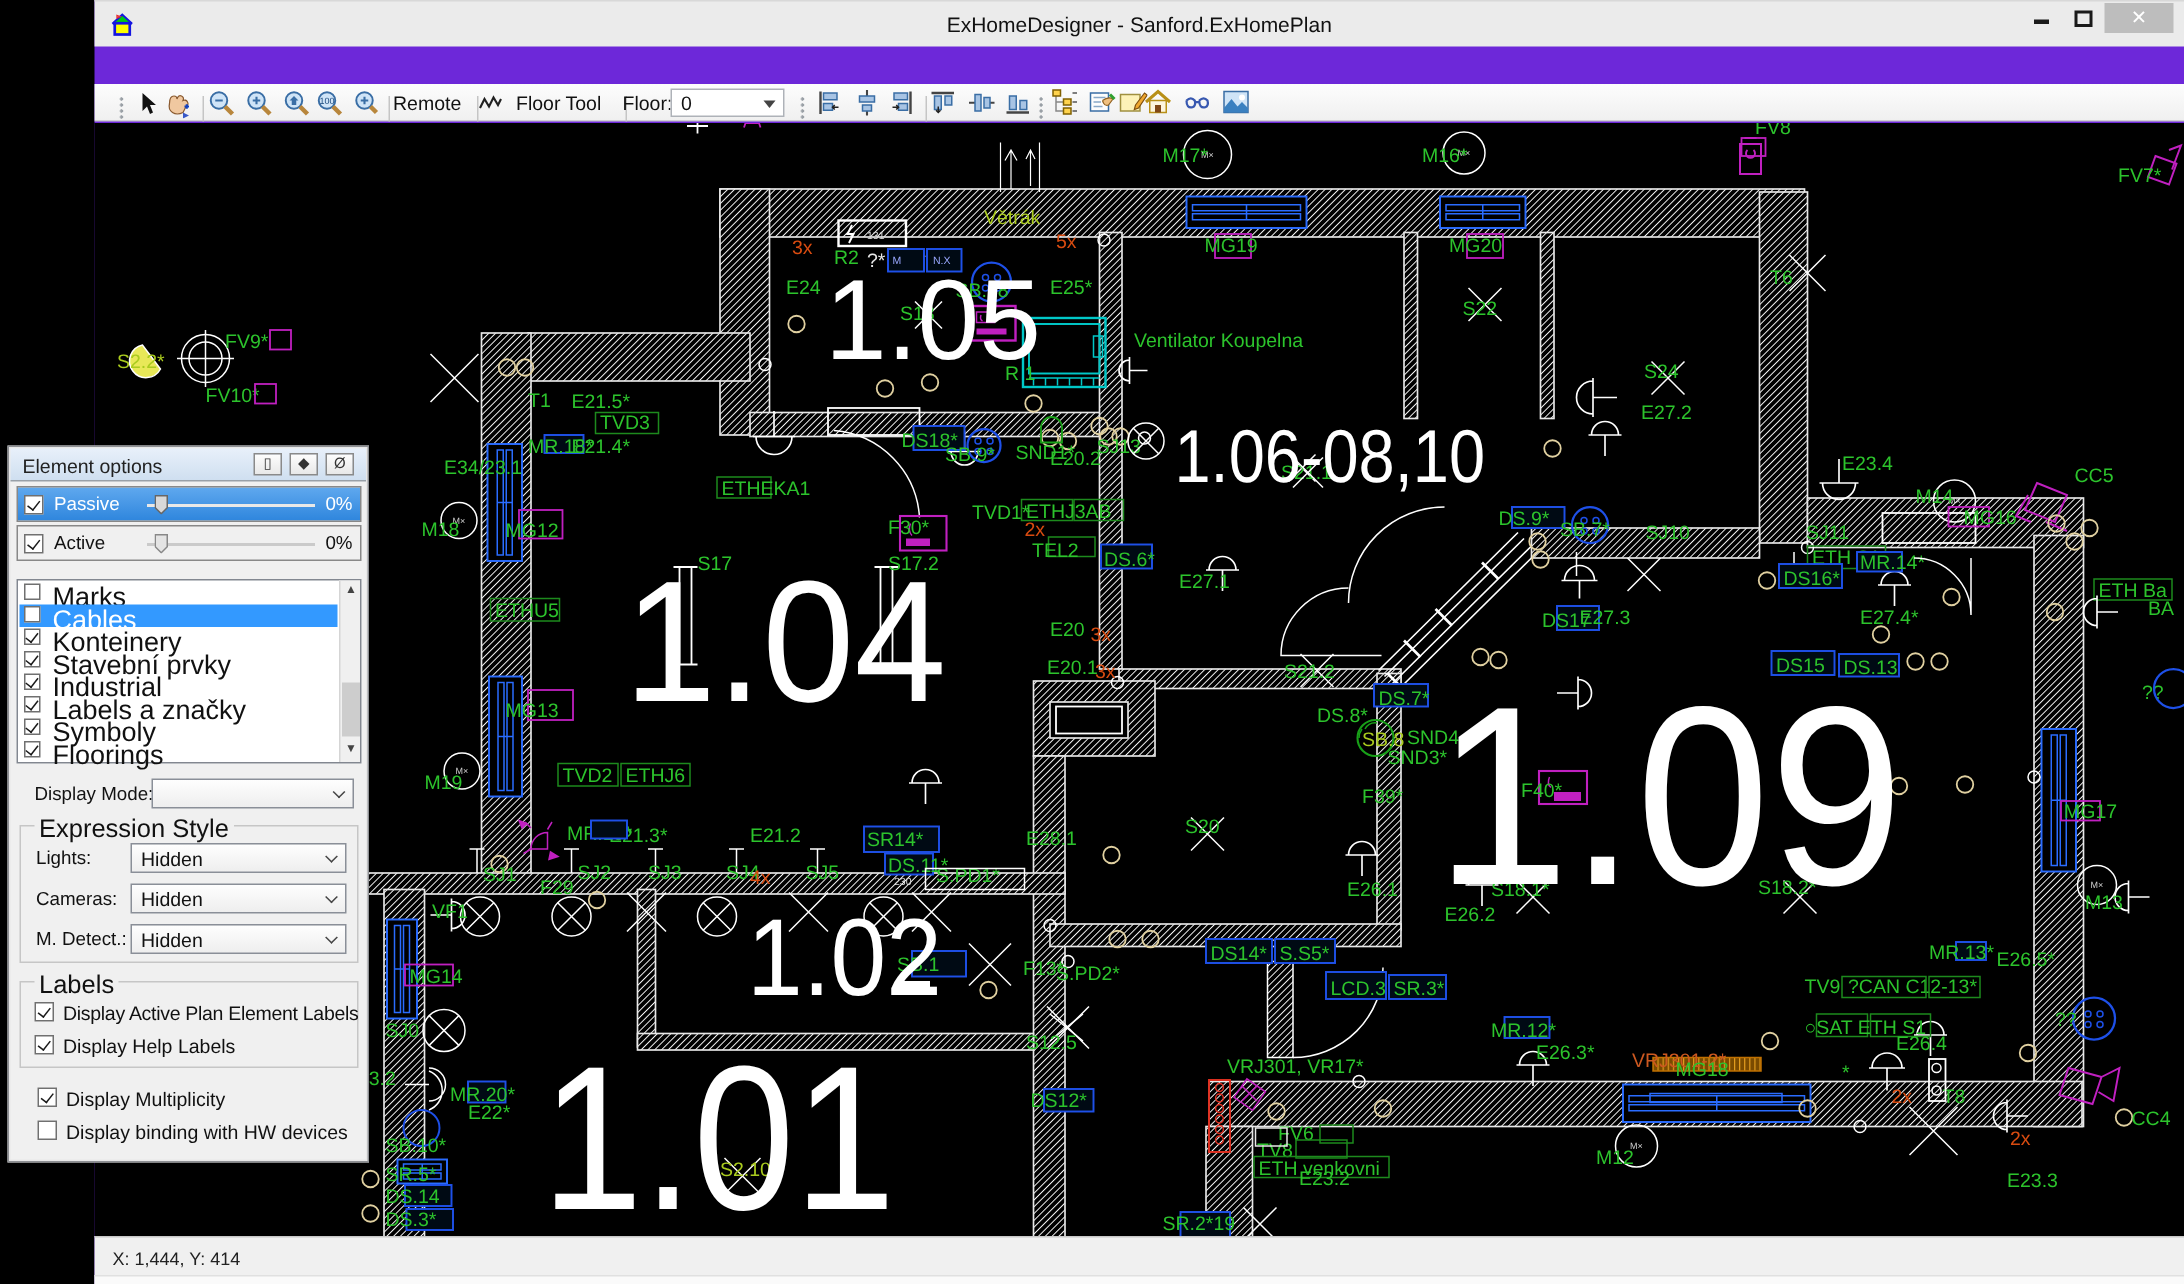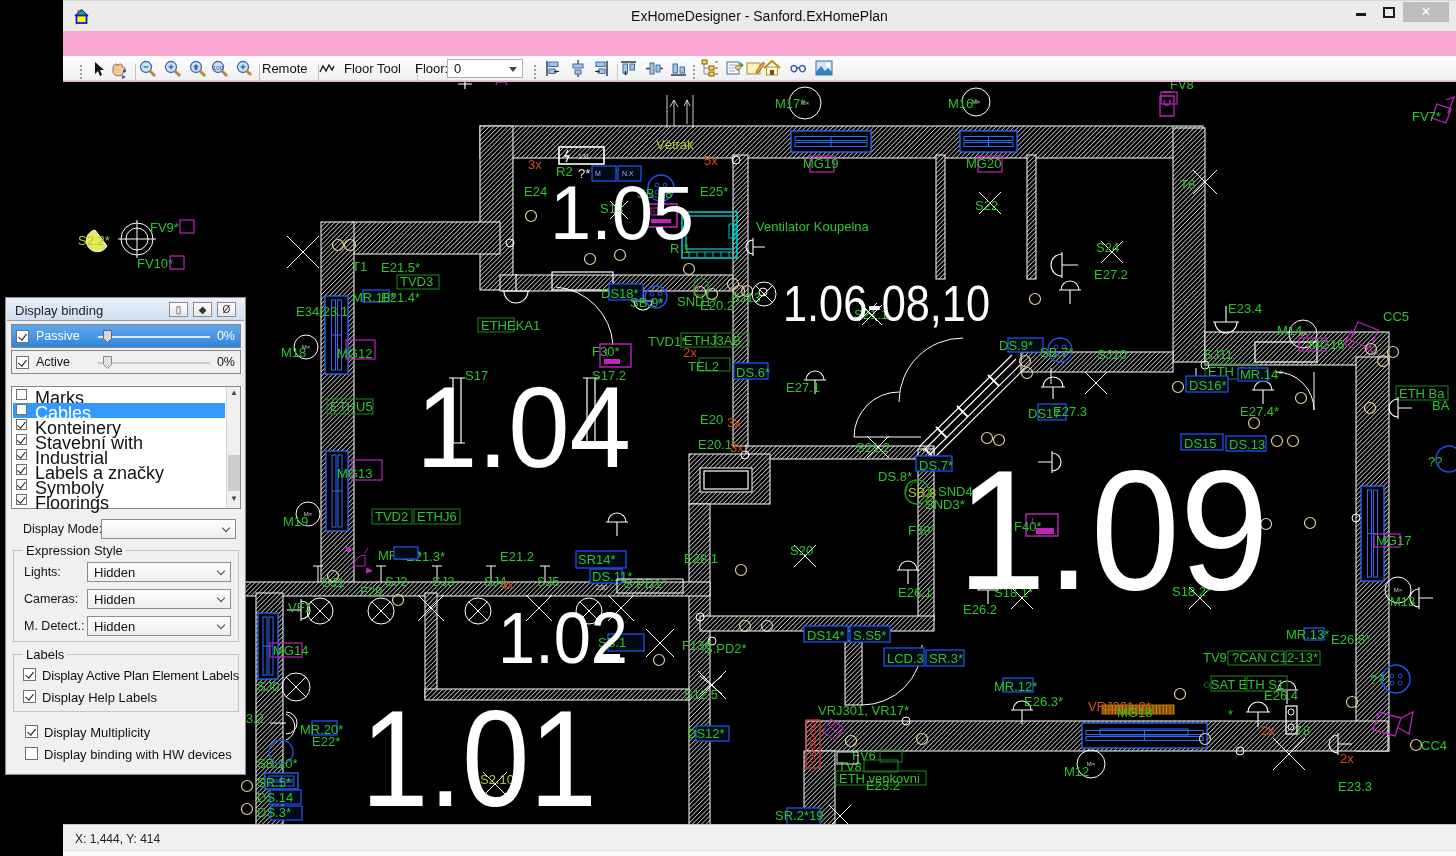--- a/index.html
+++ b/index.html
@@ -1,18 +1,18 @@
 <!DOCTYPE html>
 <html><head>
 <meta charset="utf-8">
 <style>
 html,body{margin:0;padding:0;width:1456px;height:856px;overflow:hidden;background:#000;}
 *{box-sizing:border-box;}
 body{font-family:"Liberation Sans",sans-serif;}
-#win{position:absolute;left:63px;top:0;width:1393px;height:856px;background:#f9a8d4;}
+#win{position:absolute;left:63px;top:0;width:1393px;height:856px;background:#6d28d9;}
 #titlebar{position:absolute;left:0;top:0;width:100%;height:31px;background:#ebebeb;border-top:1px solid #d8d8d8;}
 #title{position:absolute;left:0;top:7px;width:100%;text-align:center;font-size:14px;color:#111;}
 #appicon{position:absolute;left:10px;top:7px;width:17px;height:16px;}
 #mini{position:absolute;left:1293px;top:12px;width:10px;height:3px;background:#1a1a1a;}
 #maxi{position:absolute;left:1320px;top:6px;width:12px;height:11px;border:2px solid #1a1a1a;background:#ebebeb;}
 #closebtn{position:absolute;left:1340px;top:1px;width:46px;height:20px;background:#bdbdbd;color:#fff;text-align:center;font-size:13px;line-height:20px;}
 #menubar{position:absolute;left:0;top:31px;width:100%;height:25px;background:#f6f6f6;}
 #menubar span{display:inline-block;font-size:12.5px;letter-spacing:-0.4px;color:#111;}
 #toolbar{position:absolute;left:0;top:56px;width:100%;height:25px;background:linear-gradient(#fdfdfd,#f0f0f0);border-bottom:1px solid #d0d0d0;font-size:13px;color:#111;}
 #statusbar{position:absolute;left:0;top:824px;width:100%;height:32px;background:#f0f0f0;border-top:1px solid #c8c8c8;}
@@ -36,21 +36,21 @@
 #plist{position:absolute;left:5px;top:88px;width:230px;height:123px;background:#fff;border:1px solid #828790;}
 .li{position:absolute;left:1px;width:212px;height:15px;font-size:18px;}
 .li .cbx{position:absolute;left:3px;top:1px;width:11px;height:11px;}
 .li .cbx.c:after{left:2px;top:-0.5px;width:3.5px;height:6.5px;}
 .li .lt{position:absolute;left:22px;top:0px;}
 #pscroll{position:absolute;right:0;top:0;width:14px;height:121px;background:#f0f0f0;border-left:1px solid #d5d5d5;}
 .combo{position:absolute;height:20px;background:linear-gradient(#fefefe,#eee);border:1px solid #8a8f98;}
 .combo .v{position:absolute;left:6px;top:2px;font-size:13px;}
 .combo .ar{position:absolute;right:6px;top:5px;width:6px;height:6px;border:solid #444;border-width:0 1.6px 1.6px 0;transform:rotate(45deg);}
 .gbox{position:absolute;left:7px;width:226px;border:1px solid #c6c6c6;}
-.gbox .gt{position:absolute;left:9px;top:-8px;background:#f0f0f0;padding:0 3px;font-size:13px;}
+.gbox .gt{position:absolute;left:9px;top:-8px;background:#f0f0f0;padding:0 3px;font-size:17px;}
 .pchk{position:absolute;font-size:13px;}
 .pchk .cbx{position:absolute;left:0;top:0;}
 .pchk .t{position:absolute;left:19px;top:0;white-space:nowrap;}
 </style>
 </head>
 <body>
 <div id="win">
   <div id="titlebar">
     <svg id="appicon" viewBox="0 0 17 16">
       <path d="M2 8 L8.5 2 L15 8" fill="none" stroke="#1515e0" stroke-width="1.6"></path>
@@ -729,21 +729,21 @@
 <text x="783" y="321" font-size="50" fill="#ffffff" textLength="207" lengthAdjust="spacingAndGlyphs">1.06-08,10</text>
 <text x="416" y="467" font-size="115" fill="#ffffff" textLength="215" lengthAdjust="spacingAndGlyphs">1.04</text>
 <text x="957" y="589" font-size="170" fill="#ffffff" textLength="312" lengthAdjust="spacingAndGlyphs">1.09</text>
 <text x="498" y="663" font-size="73" fill="#ffffff" textLength="130" lengthAdjust="spacingAndGlyphs">1.02</text>
 <text x="361" y="806" font-size="137" fill="#ffffff" textLength="236" lengthAdjust="spacingAndGlyphs">1.01</text>
 </svg>
   </div>
 
   <div id="panel">
     <div id="ptitle">
-        <span class="t">Display binding</span>
+        <span class="t">Element options</span>
       <span class="pbtn" style="right:56px">▯</span>
         <span class="pbtn" style="right:32px">◆</span>
         <span class="pbtn" style="right:8px">Ø</span>
     </div>
     <div class="row" style="top:26px;background:linear-gradient(#5fa8ee,#2f86dd);color:#fff;">
       <span class="cbx c cb"></span>
         <span class="lab">Passive</span>
       <span class="slider" style="background:#e8e8e8;">
           <span class="thumb" style="left:5px;"><svg width="9" height="13">
               <path d="M0.5 0.5 h8 v8 l-4 4 l-4 -4 z" fill="#d8d8d8" stroke="#666"></path>
@@ -769,21 +769,21 @@
       <div class="li" style="top:16px;background:#3399ff;color:#fff;">
           <span class="cbx"></span>
           <span class="lt">Cables</span>
         </div>
       <div class="li" style="top:31px">
           <span class="cbx c"></span>
           <span class="lt">Konteinery</span>
         </div>
       <div class="li" style="top:46px">
           <span class="cbx c"></span>
-          <span class="lt">Stavební with</span>
+          <span class="lt">Stavební prvky</span>
         </div>
       <div class="li" style="top:61px">
           <span class="cbx c"></span>
           <span class="lt">Industrial</span>
         </div>
       <div class="li" style="top:76px">
           <span class="cbx c"></span>
           <span class="lt">Labels a značky</span>
         </div>
       <div class="li" style="top:91px">

